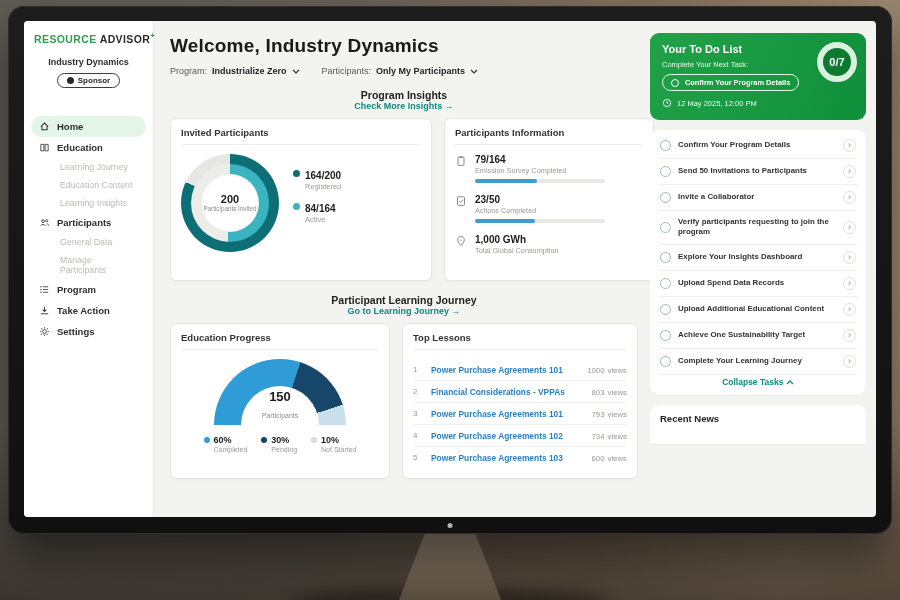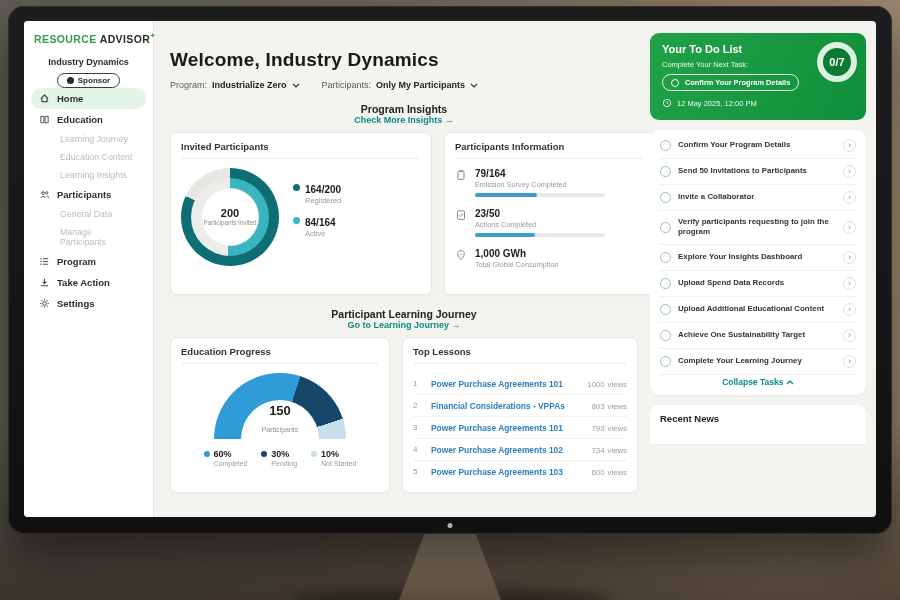--- a/index.html
+++ b/index.html
@@ -26,28 +26,28 @@
   .screen { position:relative; width:100%; height:100%; background:#f3f3f0; border-radius:4px; overflow:hidden; display:flex; }
 
   
   .sidebar { width:130px; background:#fff; border-right:1px solid #e7e7e2; padding:10px 7px 0 7px; flex:none; }
   .logo { font-size:10.5px; font-weight:700; letter-spacing:.4px; padding-left:3px; white-space:nowrap; }
   .logo .g { color:#2f9e4f; } .logo .d { color:#2b2b2b; } .logo .p { color:#2f9e4f; font-size:8px; vertical-align:super; }
   .org { text-align:center; margin-top:12px; font-size:9px; font-weight:700; color:#2b2b2b; }
   .sponsor { margin:6px auto 0 auto; display:flex; width:fit-content; align-items:center; gap:4px;
     border:1px solid #3b3b3b; border-radius:10px; padding:2px 9px; font-size:8px; font-weight:700; color:#2b2b2b; cursor:pointer; }
   .sponsor .dot { width:7px; height:7px; border-radius:50%; background:#2b2b2b; }
-  .nav { margin-top:0; }
+  .nav { margin-top:28px; }
   .nav-main { display:flex; align-items:center; gap:7px; padding:5px 8px; font-size:9.5px; font-weight:700; color:#2e2e2e; border-radius:14px; cursor:pointer; }
   .nav-main.active { background:#e2f5e6; }
   .nav-main svg { flex:none; }
   .nav-sub { padding:4px 6px 4px 29px; font-size:8.8px; color:#bcbcb5; cursor:pointer; }
 
   
-  .main { flex:1 1 auto; padding:28px 12px 0 16px; min-width:0; }
+  .main { flex:1 1 auto; padding:14px 12px 0 16px; min-width:0; }
   .welcome { font-size:19px; font-weight:700; color:#191919; letter-spacing:.2px; }
   .filters { display:flex; gap:22px; margin-top:9px; font-size:9px; color:#5b5b57; align-items:center; }
   .filter { display:flex; align-items:center; gap:5px; cursor:pointer; }
   .filter b { color:#1f1f1f; font-size:9px; }
   .sec-head { display:flex; justify-content:space-between; align-items:center; margin:13px 0 7px 0;flex-direction:column; }
   .sec-title { font-size:10.5px; font-weight:700; color:#222; }
   .sec-link { font-size:9px; font-weight:700; color:#0c8b80; cursor:pointer; white-space:nowrap; }
   .cards { display:flex; gap:12px; align-items:stretch; }
   .card { background:#fff; border:1px solid #e6e6e1; border-radius:6px; padding:8px 10px 10px 10px; box-shadow:0 1px 2px rgba(0,0,0,.03); }
   .card-title { font-size:9.5px; font-weight:700; color:#333; padding-bottom:6px; border-bottom:1px solid #efefeb; margin-bottom:9px; }

